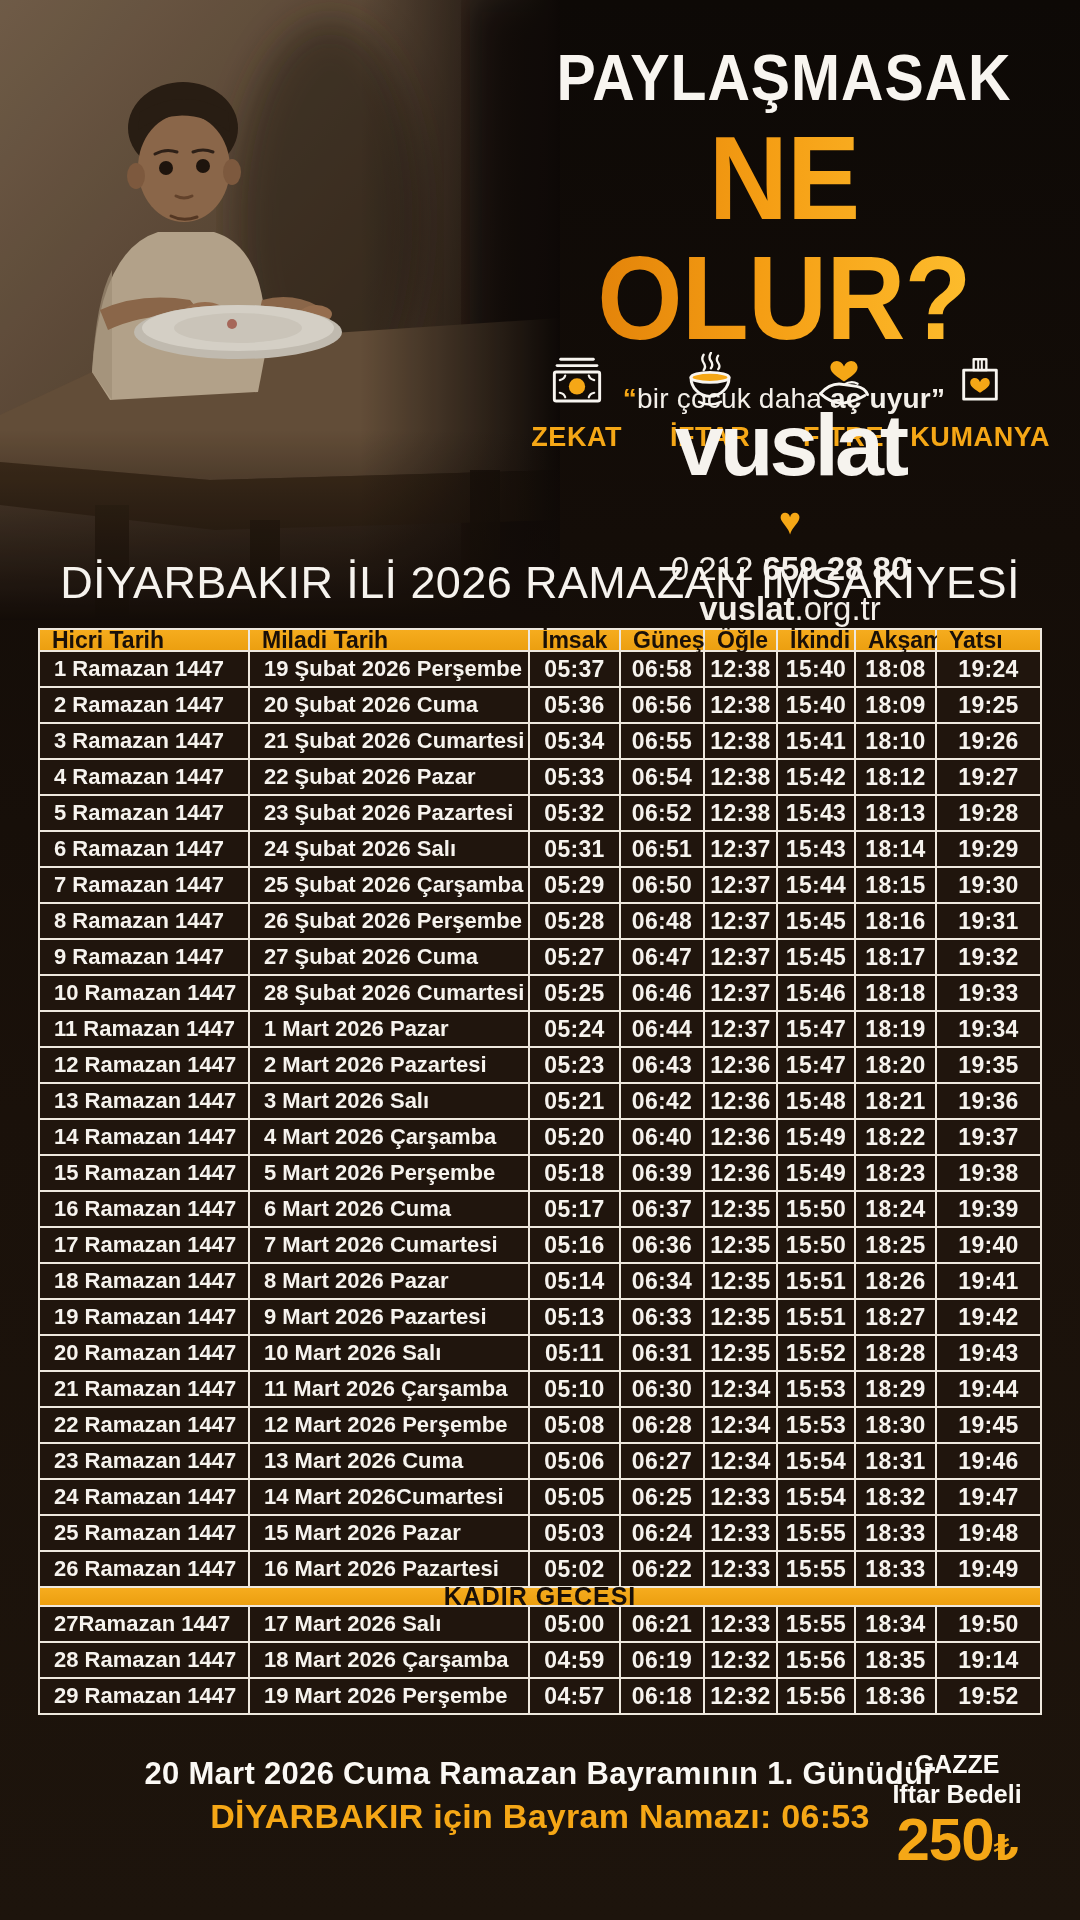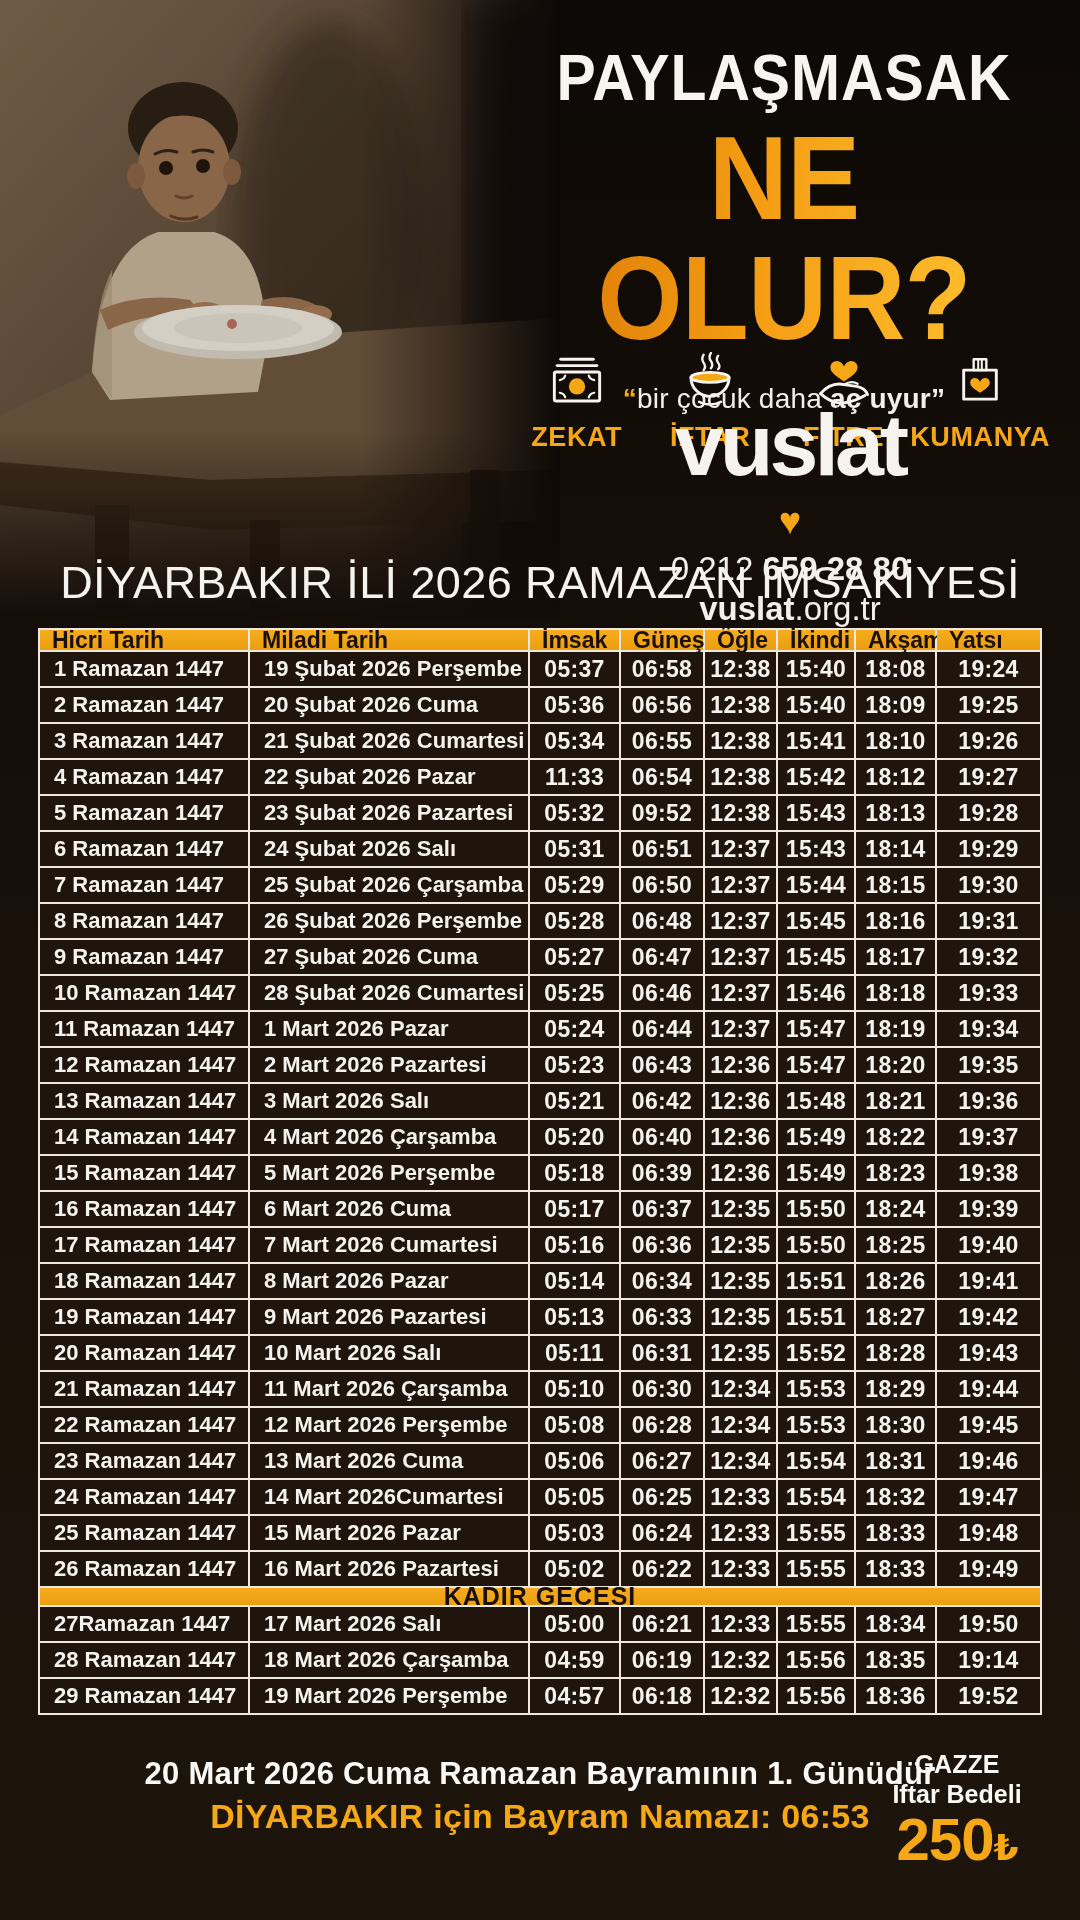--- a/index.html
+++ b/index.html
@@ -235,30 +235,30 @@
       <div class="cell c0 left">3 Ramazan 1447</div>
       <div class="cell c1 left">21 Şubat 2026 Cumartesi</div>
       <div class="cell c2 time">05:34</div>
       <div class="cell c3 time">06:55</div>
       <div class="cell c4 time">12:38</div>
       <div class="cell c5 time">15:41</div>
       <div class="cell c6 time">18:10</div>
       <div class="cell c7 time">19:26</div>
       <div class="cell c0 left">4 Ramazan 1447</div>
       <div class="cell c1 left">22 Şubat 2026 Pazar</div>
-      <div class="cell c2 time">11:33</div>
+      <div class="cell c2 time">05:33</div>
       <div class="cell c3 time">06:54</div>
       <div class="cell c4 time">12:38</div>
       <div class="cell c5 time">15:42</div>
       <div class="cell c6 time">18:12</div>
       <div class="cell c7 time">19:27</div>
       <div class="cell c0 left">5 Ramazan 1447</div>
       <div class="cell c1 left">23 Şubat 2026 Pazartesi</div>
       <div class="cell c2 time">05:32</div>
-      <div class="cell c3 time">09:52</div>
+      <div class="cell c3 time">06:52</div>
       <div class="cell c4 time">12:38</div>
       <div class="cell c5 time">15:43</div>
       <div class="cell c6 time">18:13</div>
       <div class="cell c7 time">19:28</div>
       <div class="cell c0 left">6 Ramazan 1447</div>
       <div class="cell c1 left">24 Şubat 2026 Salı</div>
       <div class="cell c2 time">05:31</div>
       <div class="cell c3 time">06:51</div>
       <div class="cell c4 time">12:37</div>
       <div class="cell c5 time">15:43</div>

